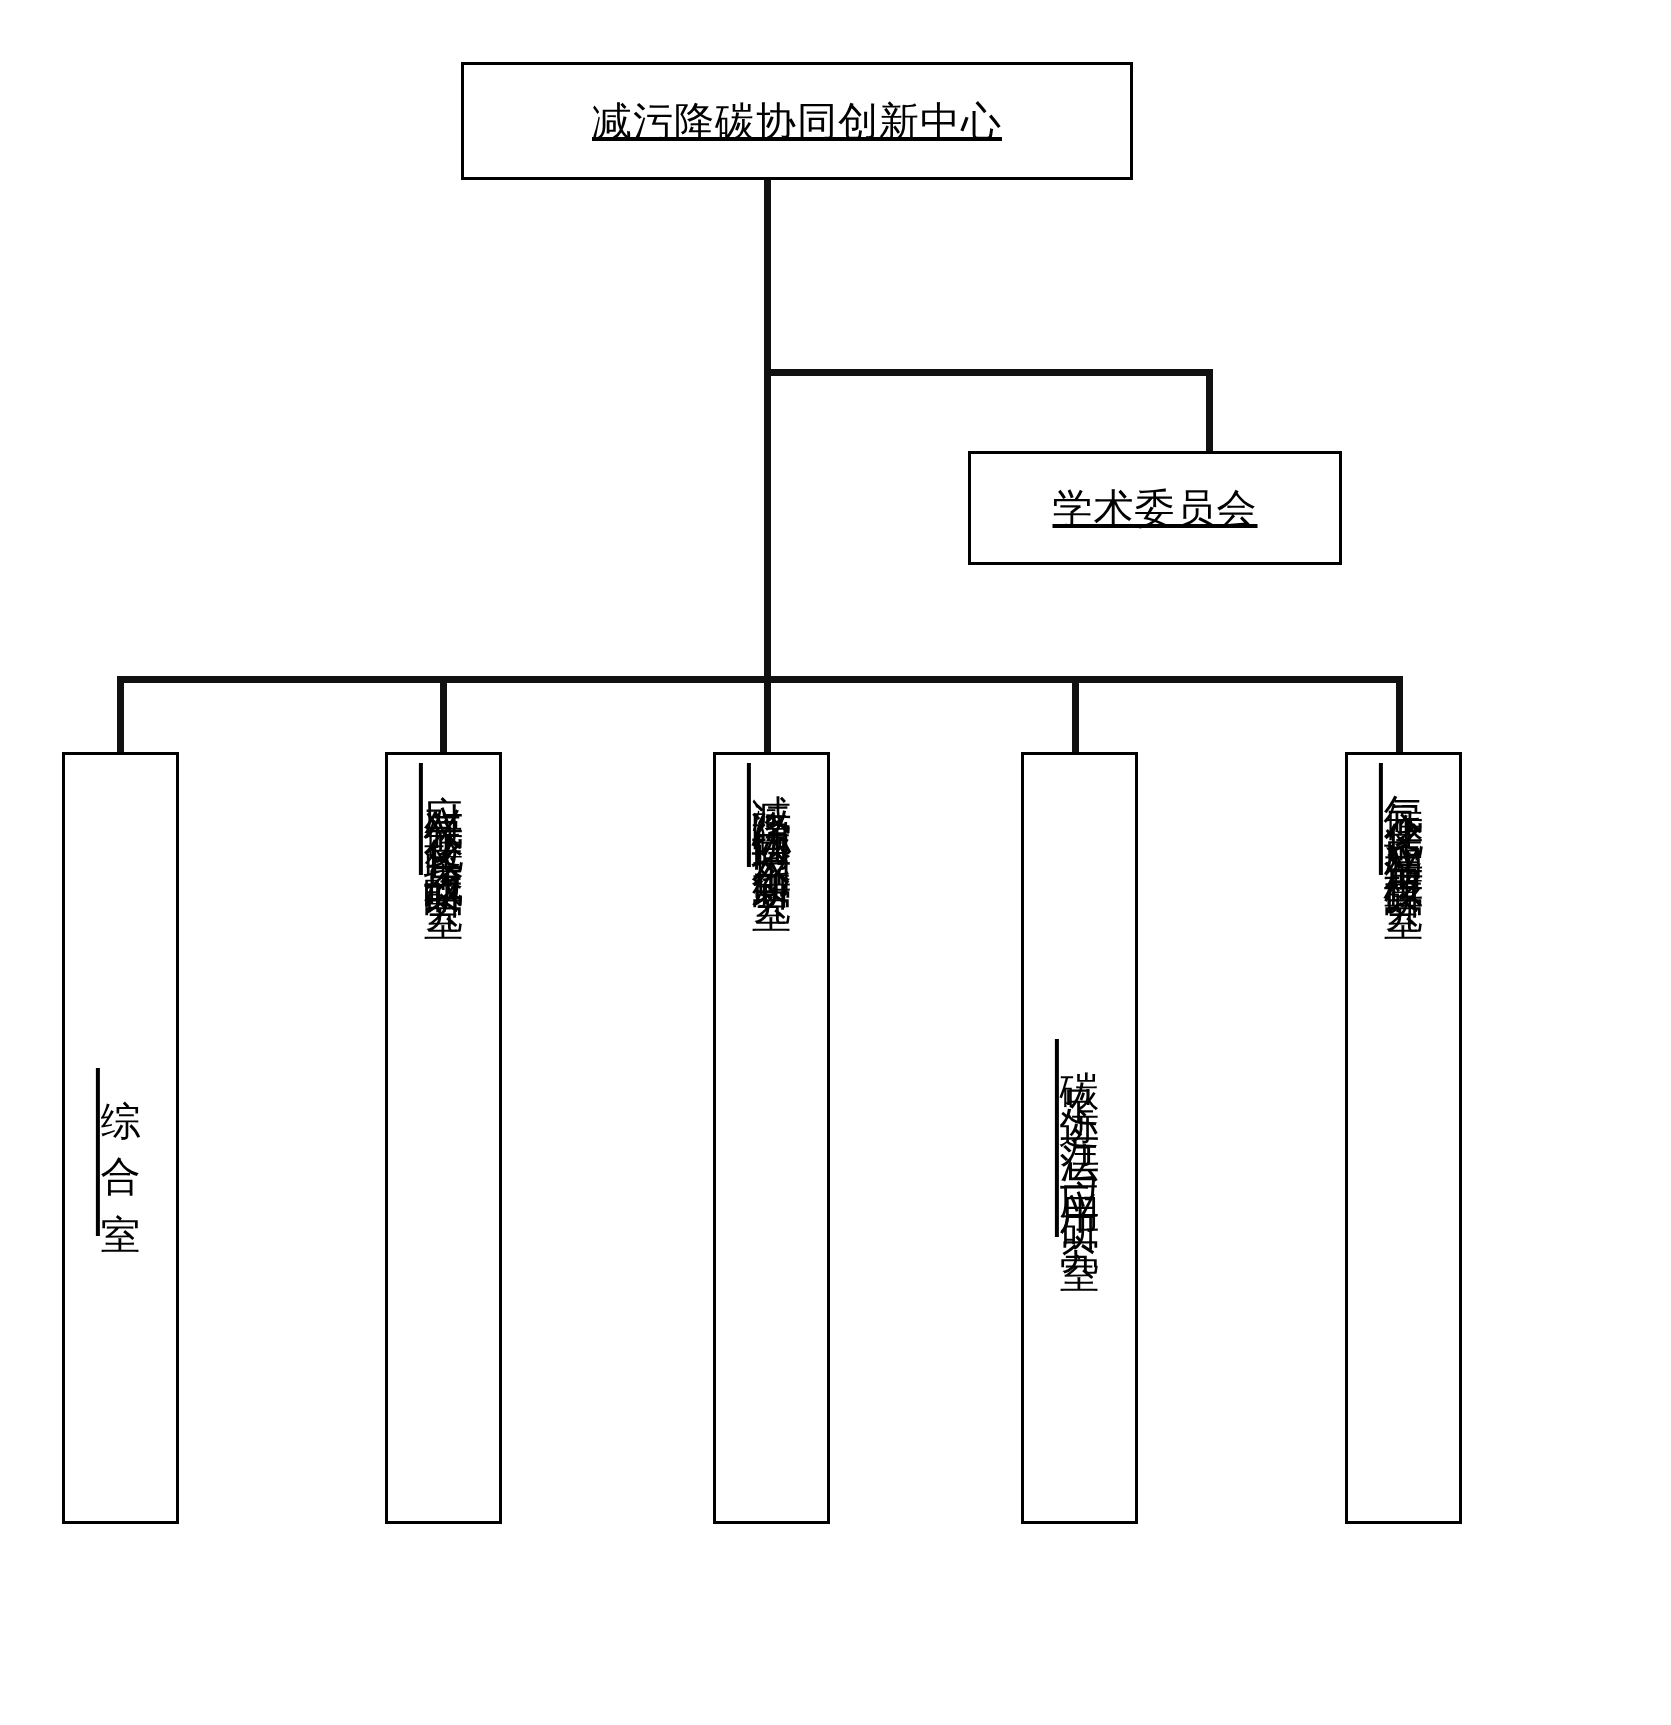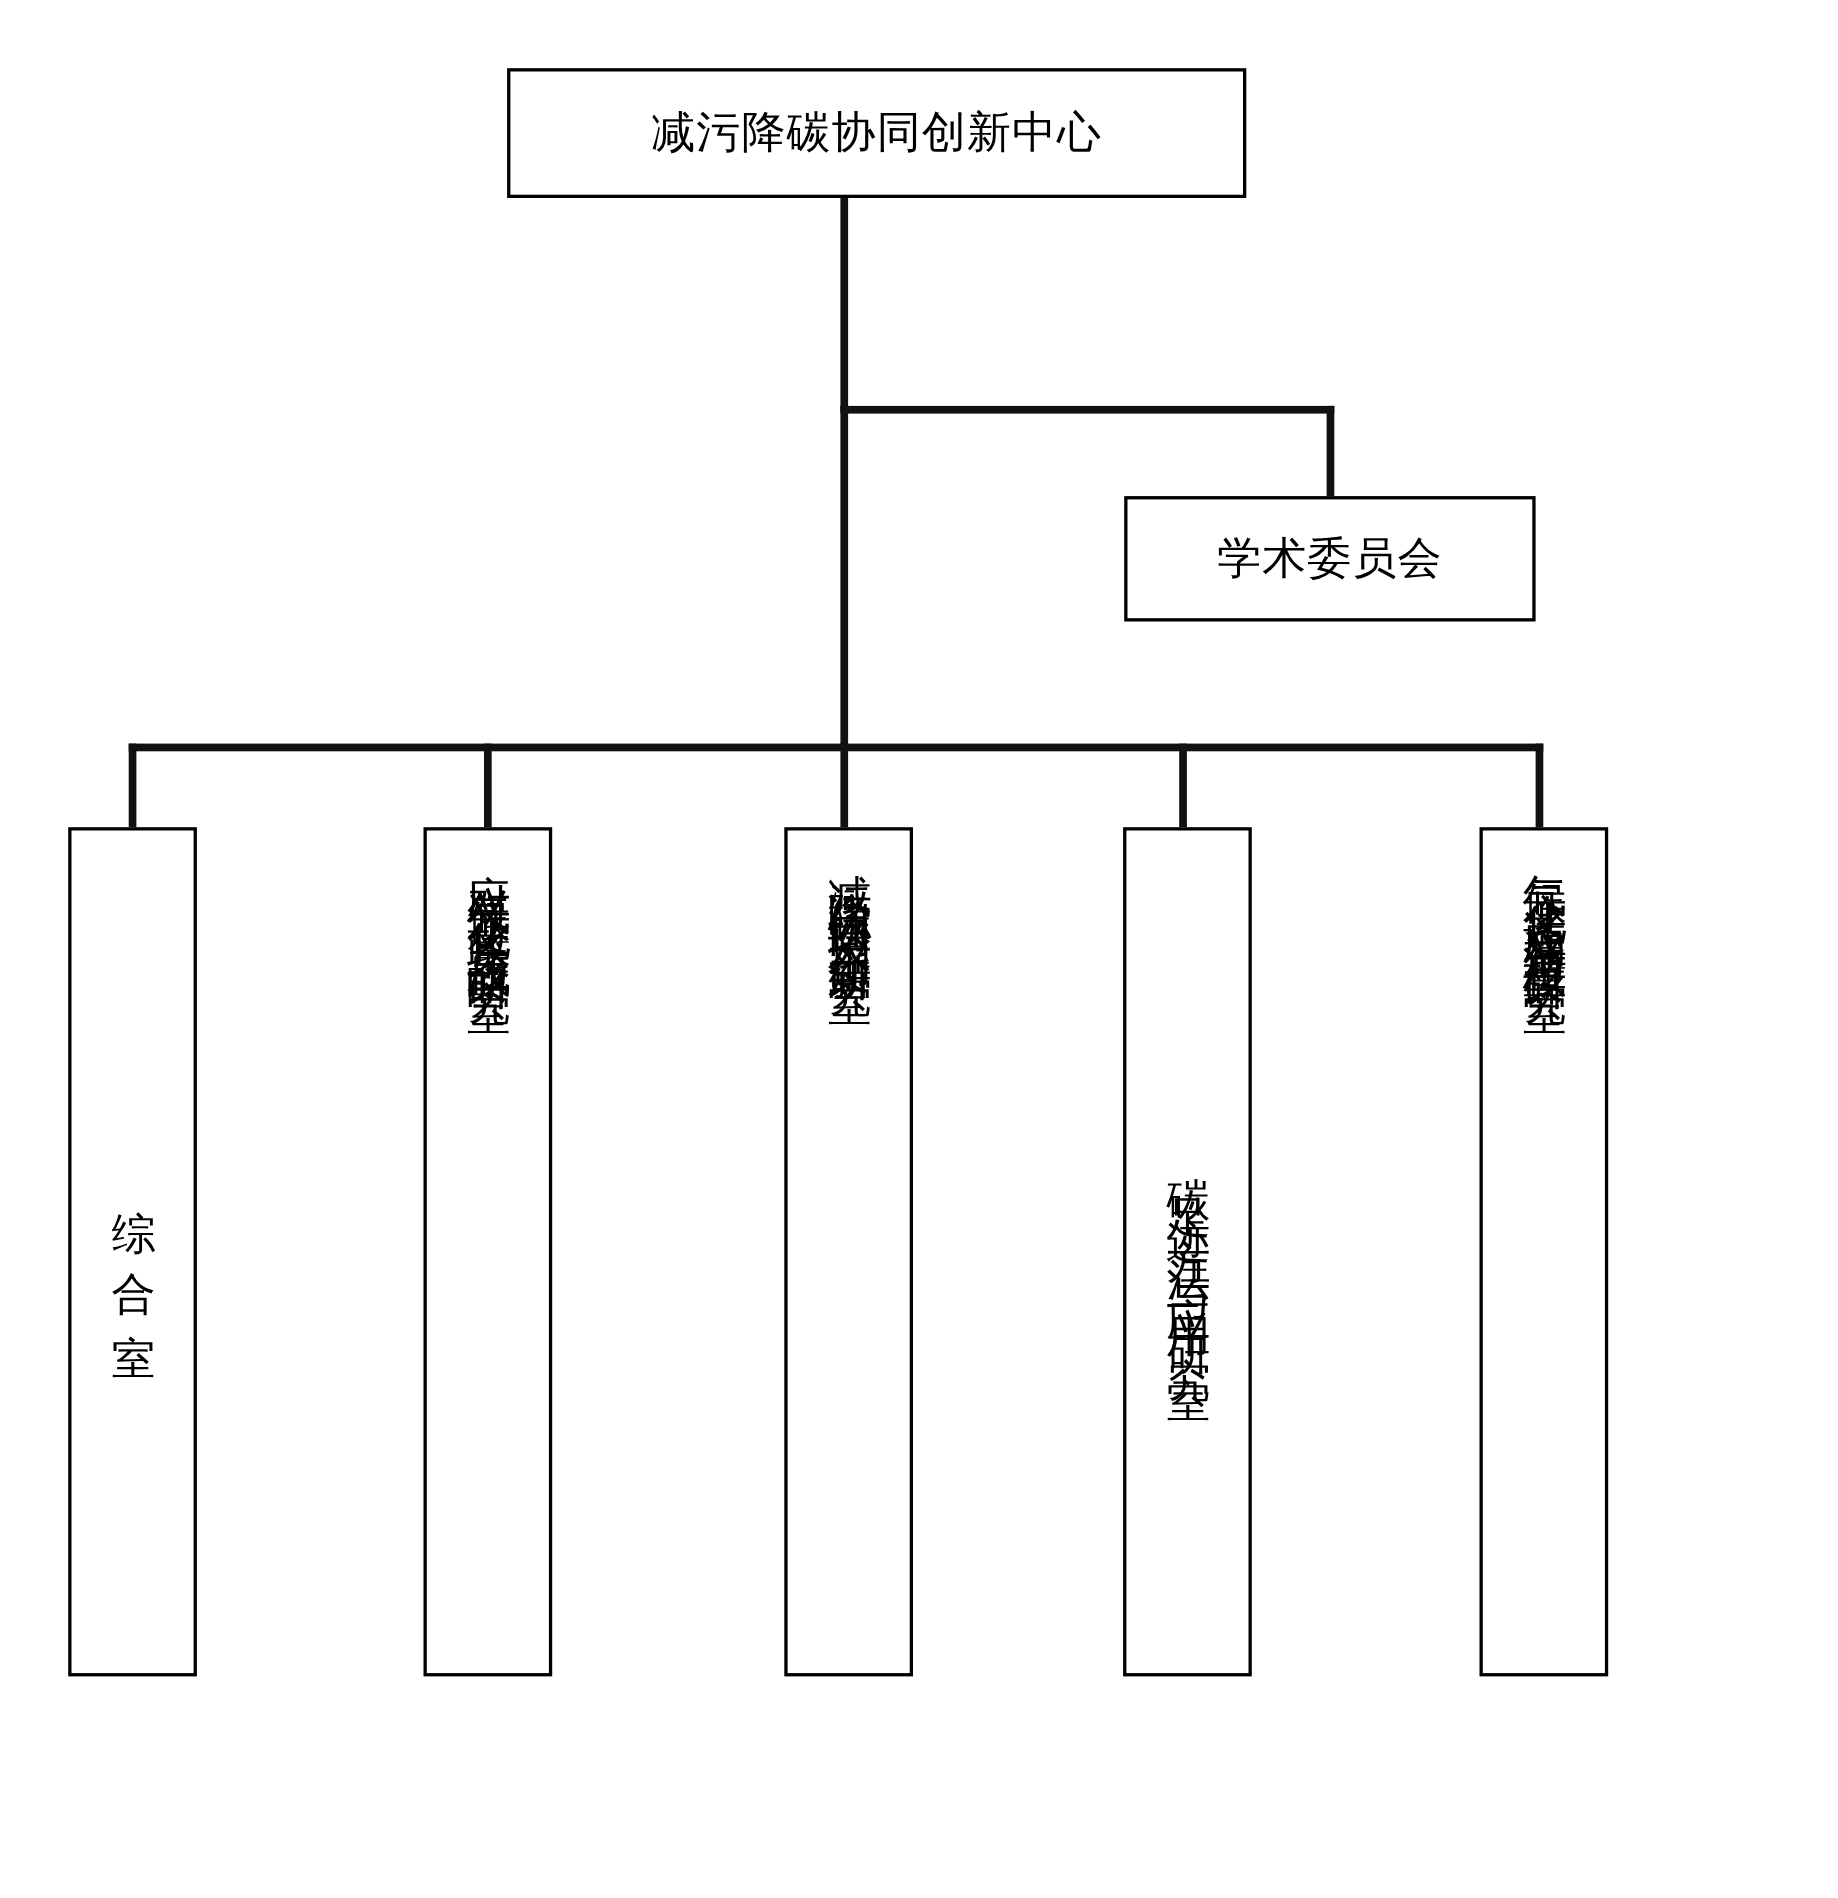--- a/index.html
+++ b/index.html
@@ -26,38 +26,39 @@
     background: #ffffff;
     display: flex;
     align-items: center;
     justify-content: center;
     color: #000000;
   }
   .node-label {
     display: block;
     text-align: center;
     color: #000000;
+    text-decoration: underline;
   }
 
   
   .node-horizontal .node-label {
     font-size: 40px;
     line-height: 1.1;
     letter-spacing: 1px;
     white-space: nowrap;
   }
 
   #node-root {
     left: 461px;
     top: 62px;
     width: 672px;
     height: 118px;
   }
   #node-committee {
-    left: 1022px;
+    left: 968px;
     top: 451px;
     width: 374px;
     height: 114px;
   }
 
   
   .node-vertical {
     align-items: flex-start;
     justify-content: center;
     padding-top: 8px;

